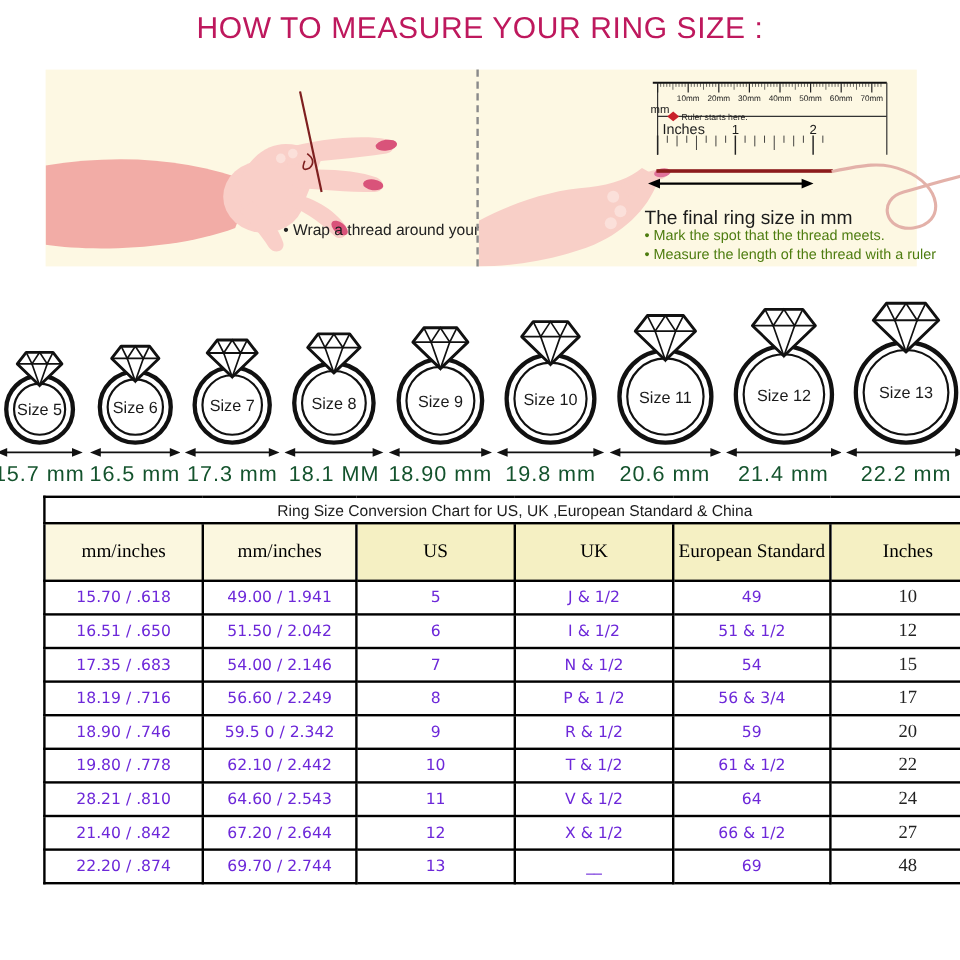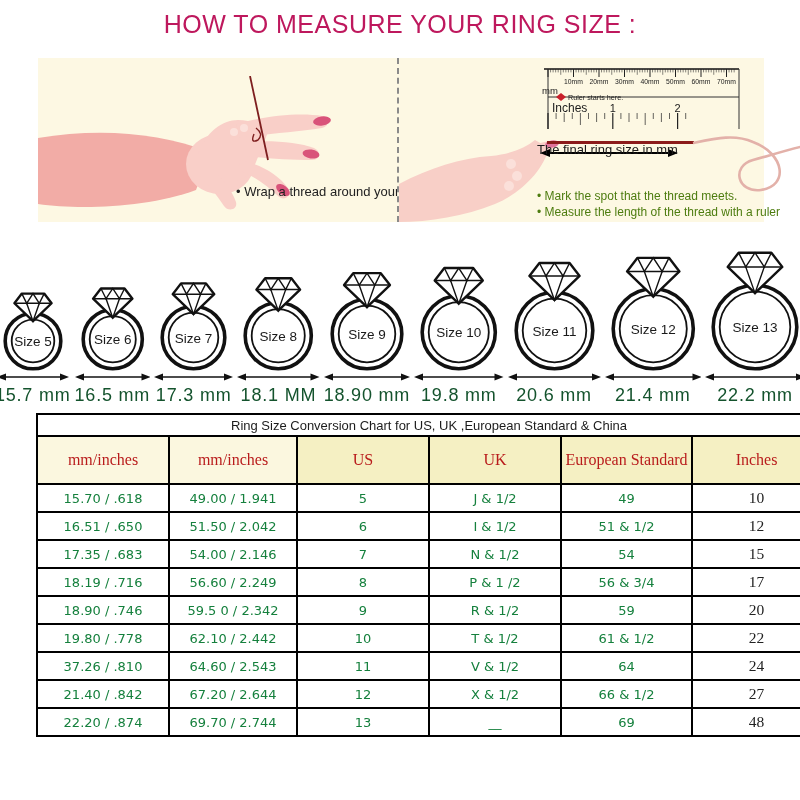--- a/index.html
+++ b/index.html
@@ -15,45 +15,45 @@
     background:#FDF8E3; display:flex; }
   .panel { position:relative; height:100%; }
   .panel-left  { width:359px; }
   .panel-right { width:367px; border-left:2px dashed #8a8a8a; }
   .panel svg { position:absolute; pointer-events:none; }
   .bullet { position:absolute; font-size:13px; color:#222; white-space:nowrap; }
   .bullet-left { left:198px; top:126px; }
   .bullets-right { position:absolute; left:138px; top:130px; font-size:12px; color:#4d7c0f; line-height:16px; white-space:nowrap; }
   .thread-line { position:absolute; left:148px; top:83px; width:147px; height:3px; background:#8C1B1B; }
   .final-arrow { position:absolute; left:141px; top:89px; }
-  .final-label { position:absolute; left:138px; top:84px; width:140px; text-align:center;
-    font-size:13px; color:#1c1c1c; white-space:nowrap; }
+  .final-label { position:absolute; left:138px; top:116px; width:140px; text-align:center;
+    font-size:16px; color:#1c1c1c; white-space:nowrap; }
 
   
   .rings { position:absolute; left:0; top:238px; width:800px; height:168px;
     display:flex; align-items:flex-end; justify-content:center; gap:4px; padding:0 6px; }
   .ring-item { display:flex; flex-direction:column; align-items:center; }
   .ring-mm { font-size:18px; letter-spacing:.8px; color:#14532d; margin-top:2px; white-space:nowrap; }
 
   
   table.conv { position:absolute; left:8px; top:413px; width:784px; border-collapse:collapse;
     table-layout:fixed;margin-left:28px; }
   table.conv td, table.conv th { border:2px solid #000; text-align:center; vertical-align:middle;
     overflow:hidden; }
   .cap-row td { height:22px; font-size:13px; font-family:"Liberation Sans", sans-serif;
     color:#1c1c1c; background:#fff; font-weight:400; }
   .hdr1 th { height:52px; font-family:"Liberation Serif", serif; font-size:17px; font-weight:400;
     color:#111; line-height:1.15; }
   .hdr2 th { height:48px; font-family:"Liberation Serif", serif; font-size:16px; font-weight:400;
-    color:#b91c1c; line-height:1.15; }
+    color:#000000; line-height:1.15; }
   .y-deep  { background:#F6EFA7; }
   .y-cream { background:#FBF7DF; }
   .y-pale  { background:#F5F0C3; }
   .white-bg { background:#fff; }
-  .data-row td { height:28px; font-family:"DejaVu Sans", sans-serif; font-size:13px; color:#15803d; background:#fff; }
+  .data-row td { height:28px; font-family:"DejaVu Sans", sans-serif; font-size:13px; color:#6d28d9; background:#fff; }
   .data-row td.china { font-family:"Liberation Serif", serif; font-size:15.5px; color:#222; }
 </style>
 </head>
 <body>
 
 <div class="main-title">HOW TO MEASURE YOUR RING SIZE :</div>
 
 <div class="panels">
 
   <div class="panel panel-left">
@@ -446,21 +446,21 @@
       </tr>
       <tr class="data-row">
         <td>19.80 / .778</td>
         <td>62.10 / 2.442</td>
         <td>10</td>
         <td>T &amp; 1/2</td>
         <td>61 &amp; 1/2</td>
         <td class="china">22</td>
       </tr>
       <tr class="data-row">
-        <td>37.26 / .810</td>
+        <td>28.21 / .810</td>
         <td>64.60 / 2.543</td>
         <td>11</td>
         <td>V &amp; 1/2</td>
         <td>64</td>
         <td class="china">24</td>
       </tr>
       <tr class="data-row">
         <td>21.40 / .842</td>
         <td>67.20 / 2.644</td>
         <td>12</td>

